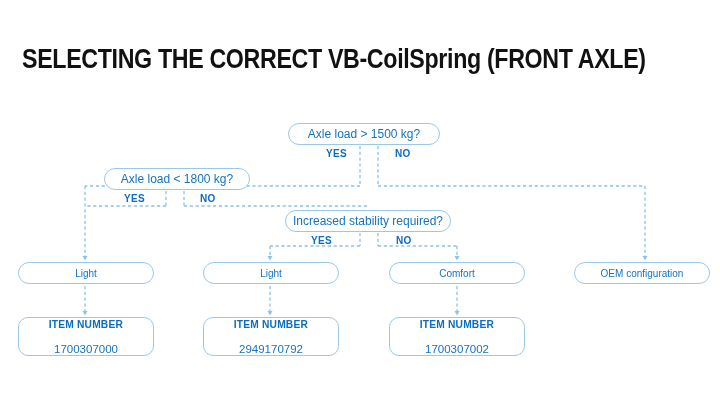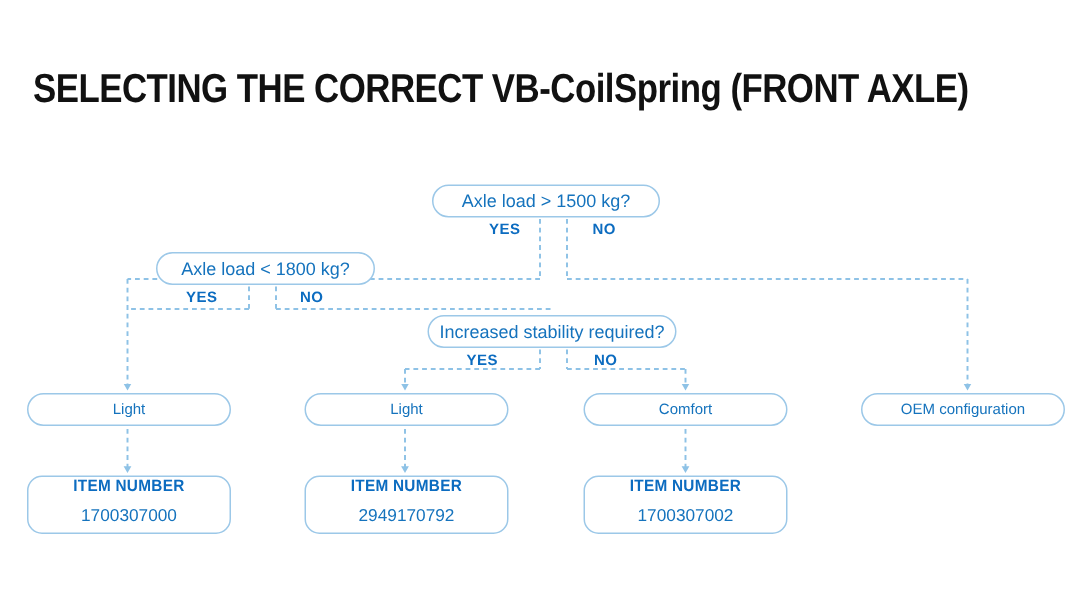--- a/index.html
+++ b/index.html
@@ -33,21 +33,21 @@
     color:#1573bd;
     display:flex;align-items:center;justify-content:center;
     white-space:nowrap;
   }
   .decision{height:22px;font-size:12px;border-radius:11px;text-align:right;}
   .result{height:22px;font-size:10px;border-radius:11px;}
 
   .itembox{
     position:absolute;box-sizing:border-box;
     border:1px solid #9cc8e8;border-radius:10px;background:#ffffff;
-    display:flex;flex-direction:column;align-items:center;justify-content:flex-start;
+    display:flex;flex-direction:column;align-items:center;justify-content:space-between;
     height:39px;
   }
   .itembox .hdr{
     font-size:11px;font-weight:bold;color:#0c6cc0;letter-spacing:0.2px;
     transform:scaleX(0.93);
   }
   .itembox .num{font-size:11.5px;color:#1573bd;margin-top:8px;}
 
   .branch{
     position:absolute;font-size:10px;font-weight:bold;color:#0c6cc0;

